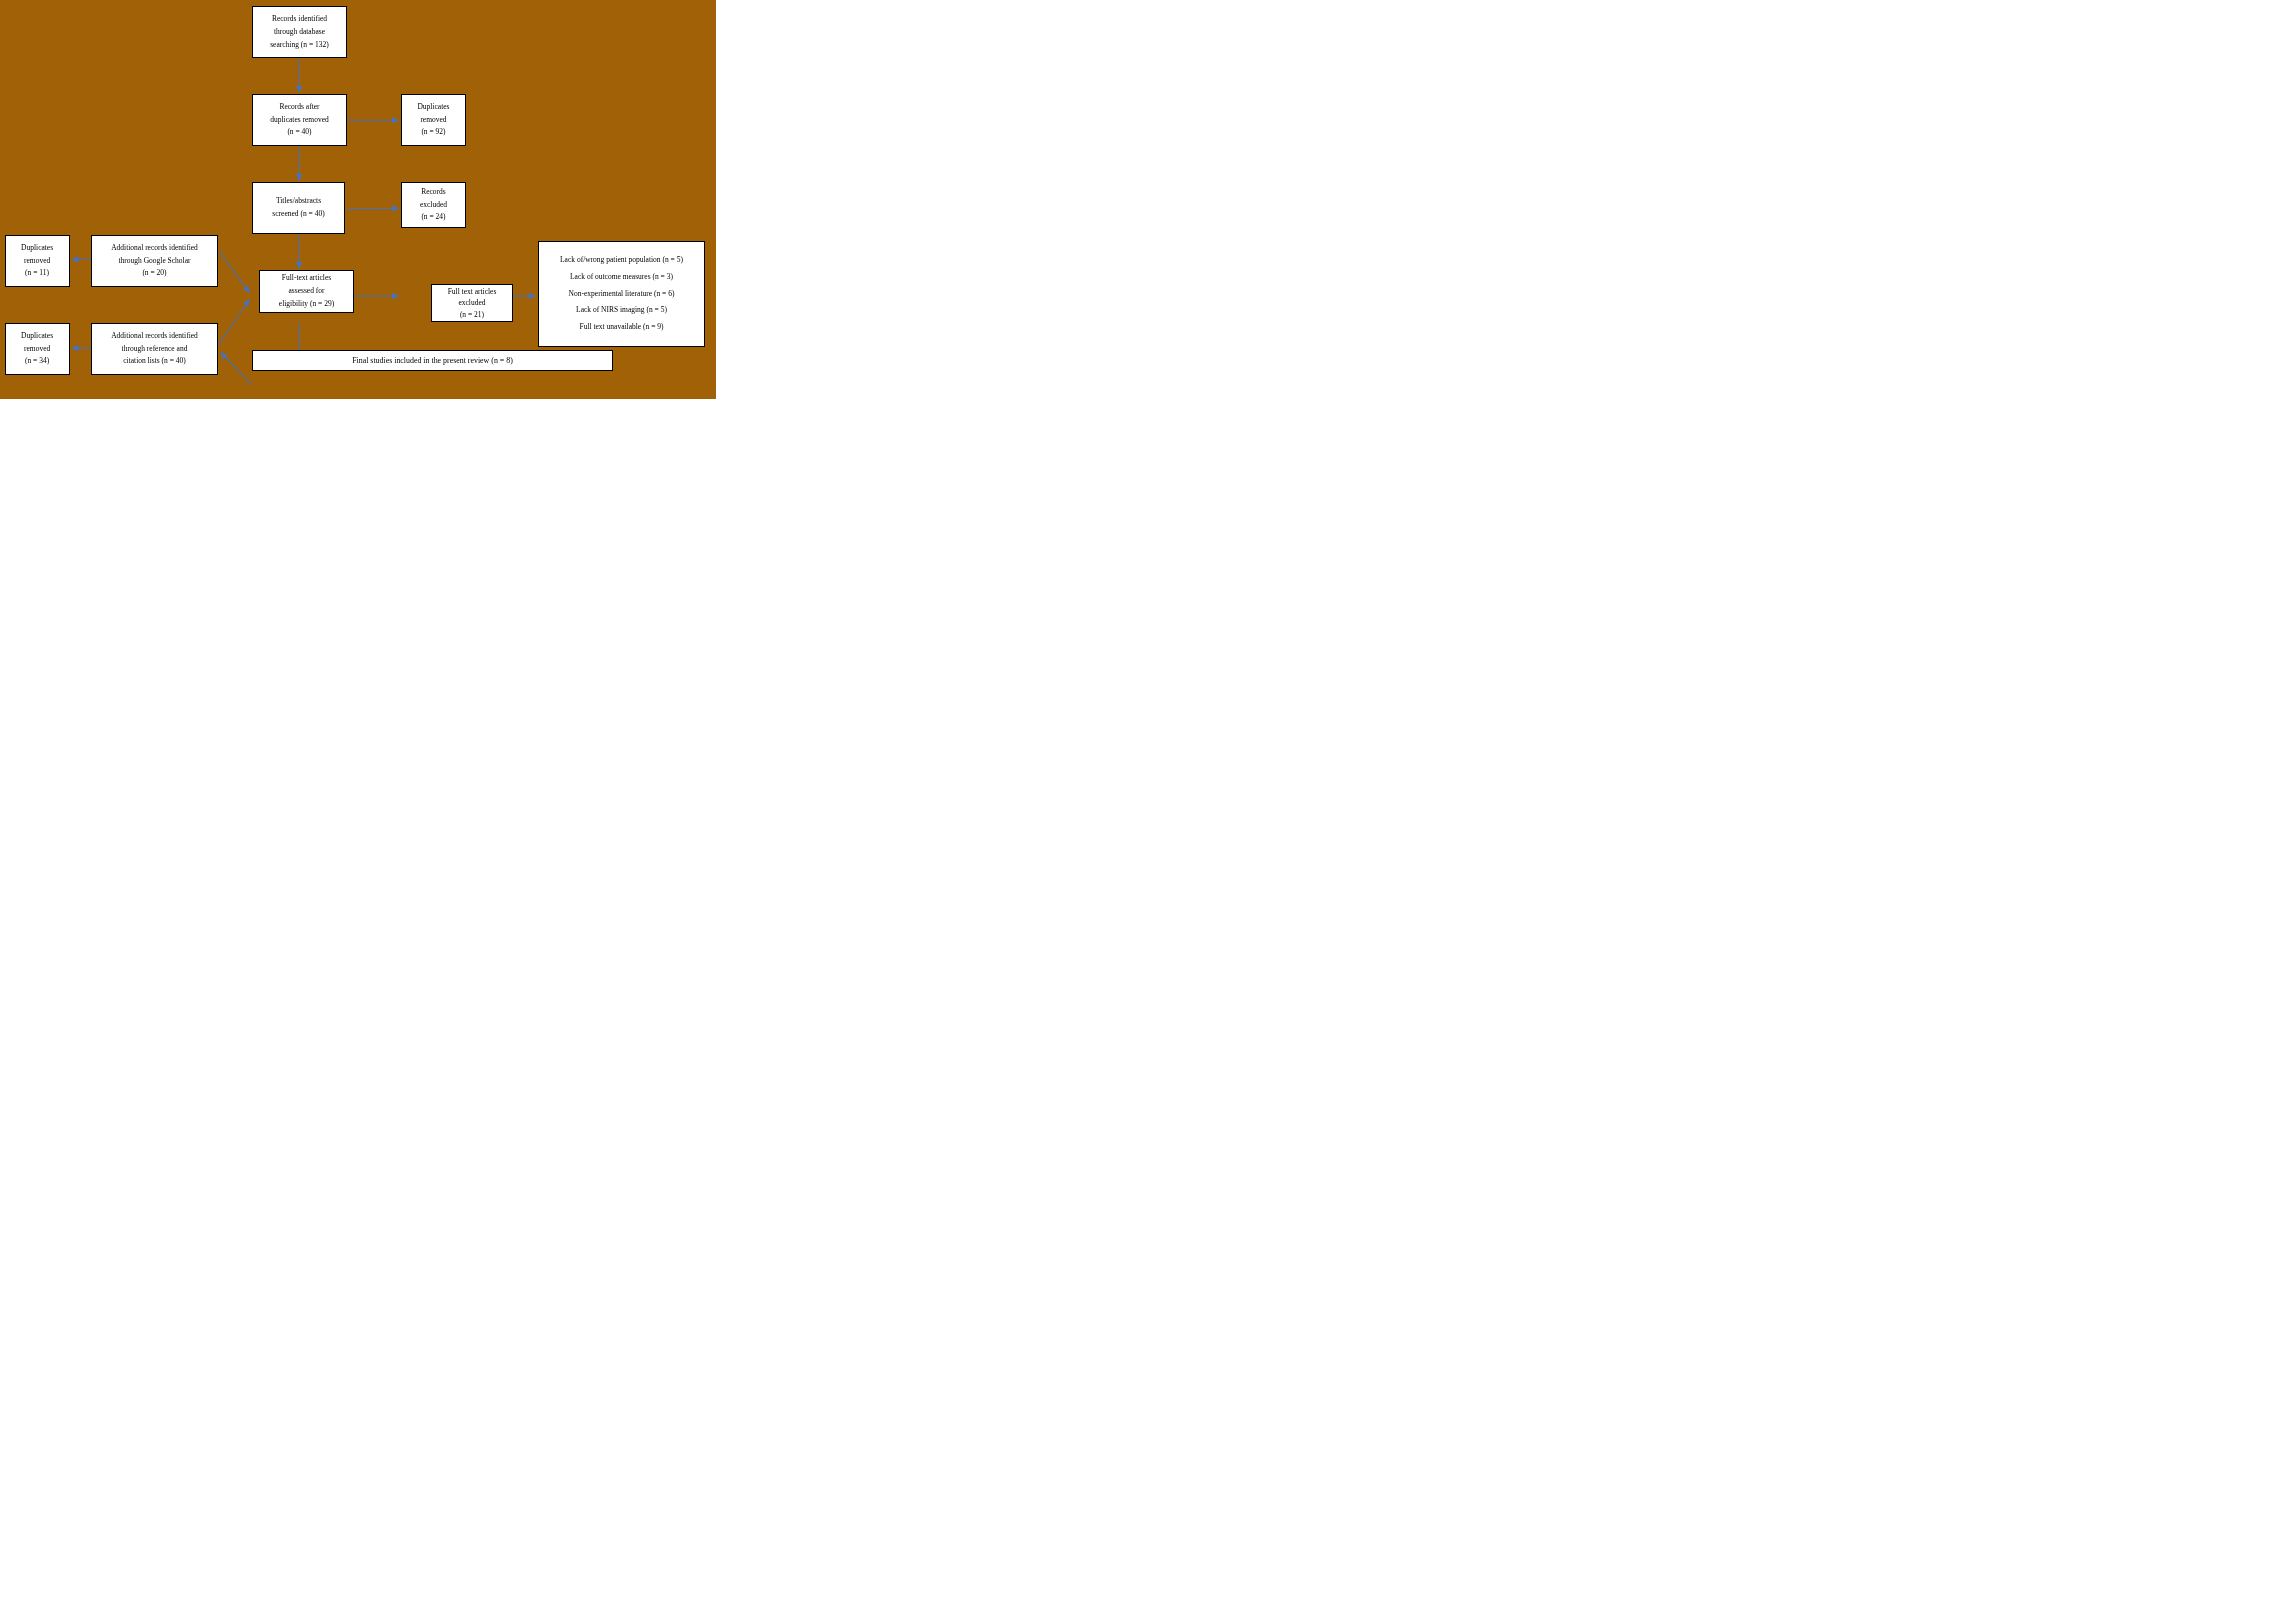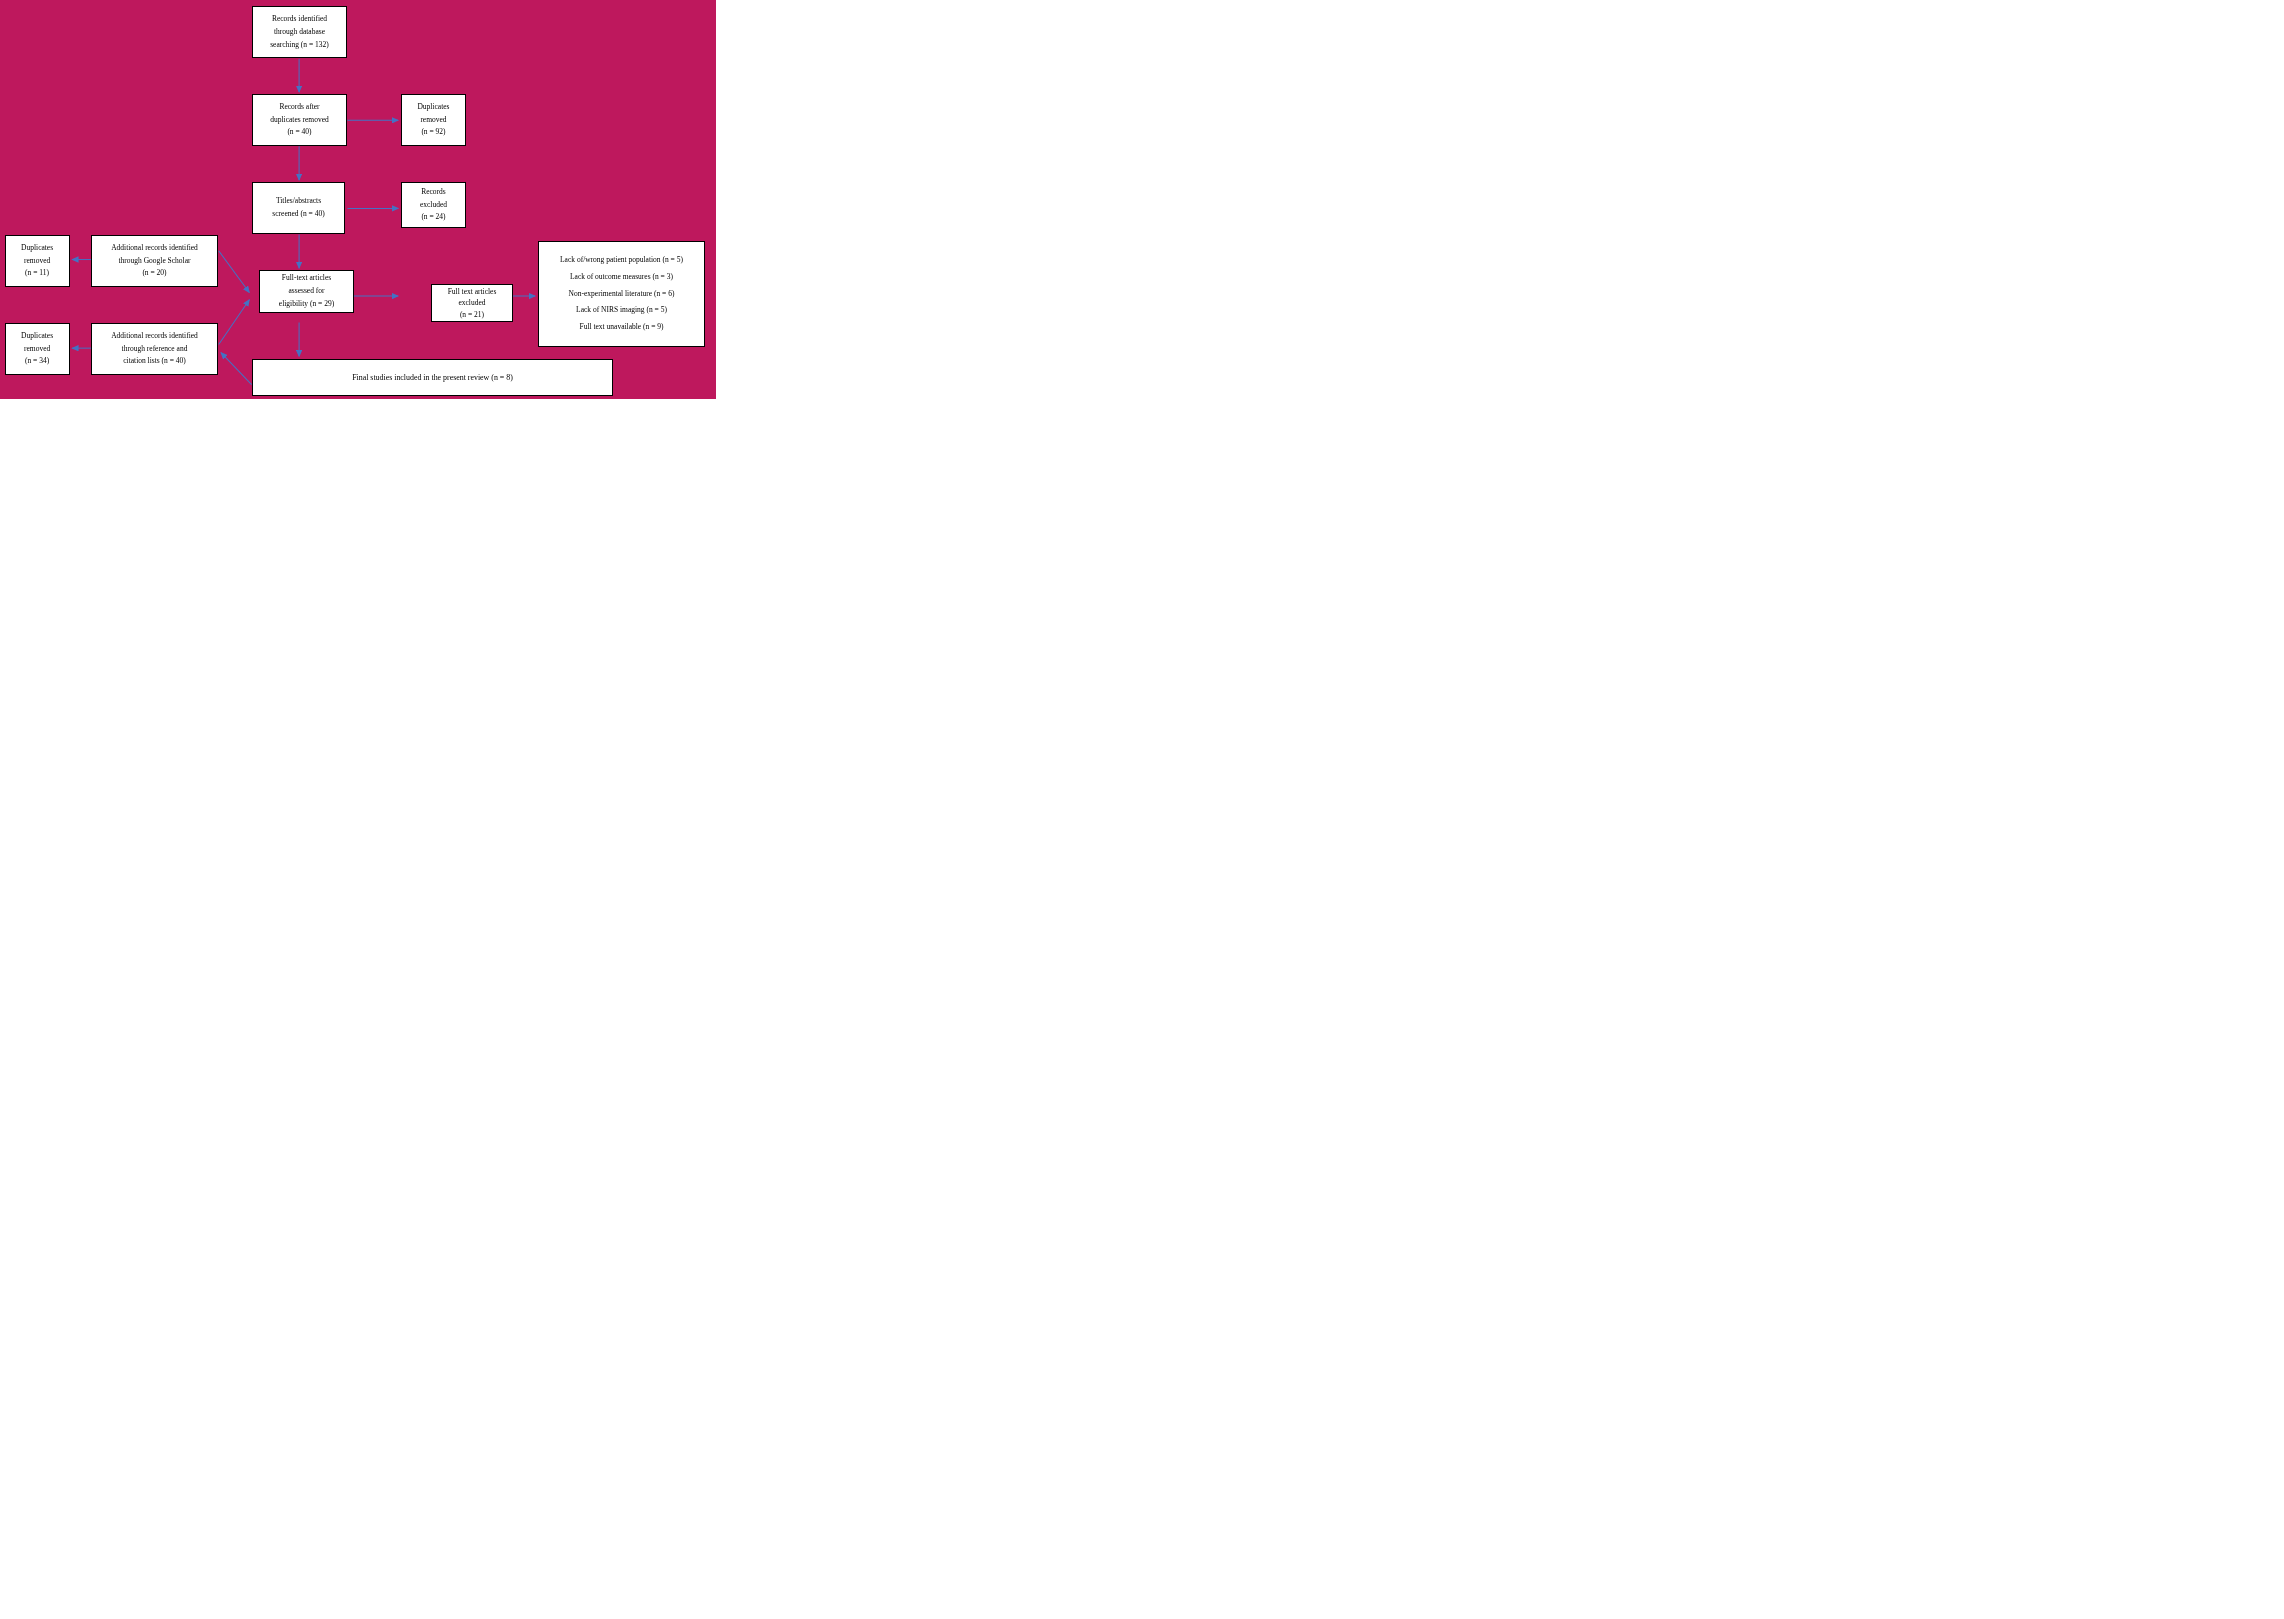--- a/index.html
+++ b/index.html
@@ -1,20 +1,20 @@
 <!DOCTYPE html>
 <html style="font-size:7.3px"><head>
 <meta charset="utf-8">
 <title>Flowchart</title>
 <style>
   html,body{margin:0;padding:0;background:#ffffff;}
   .stage{
     position:relative;
     width:716px;height:399px;
-    background:#be185d;
+    background:#a16207;
     font-family:"Liberation Serif","DejaVu Serif",serif;
     color:#000000;
   }
   .box{
     position:absolute;
     box-sizing:border-box;
     border:1.2px solid #000000;
     background:#ffffff;
     display:flex;
     flex-direction:column;
@@ -128,18 +128,18 @@
     <div class="ln">removed</div>
     <div class="ln">(n = 34)</div>
   </div>
 
   <div class="box" style="left:91px;top:323px;width:127px;height:52px">
     <div class="ln">Additional records identified</div>
     <div class="ln">through reference and</div>
     <div class="ln">citation lists (n = 40)</div>
   </div>
 
-  <div class="box final" style="left:252px;top:359px;width:361px;height:37px">
+  <div class="box final" style="left:252px;top:350px;width:361px;height:21px">
     <div class="ln">Final studies included in the present review (n = 8)</div>
   </div>
 
 </div>
 
 
 </body></html>

